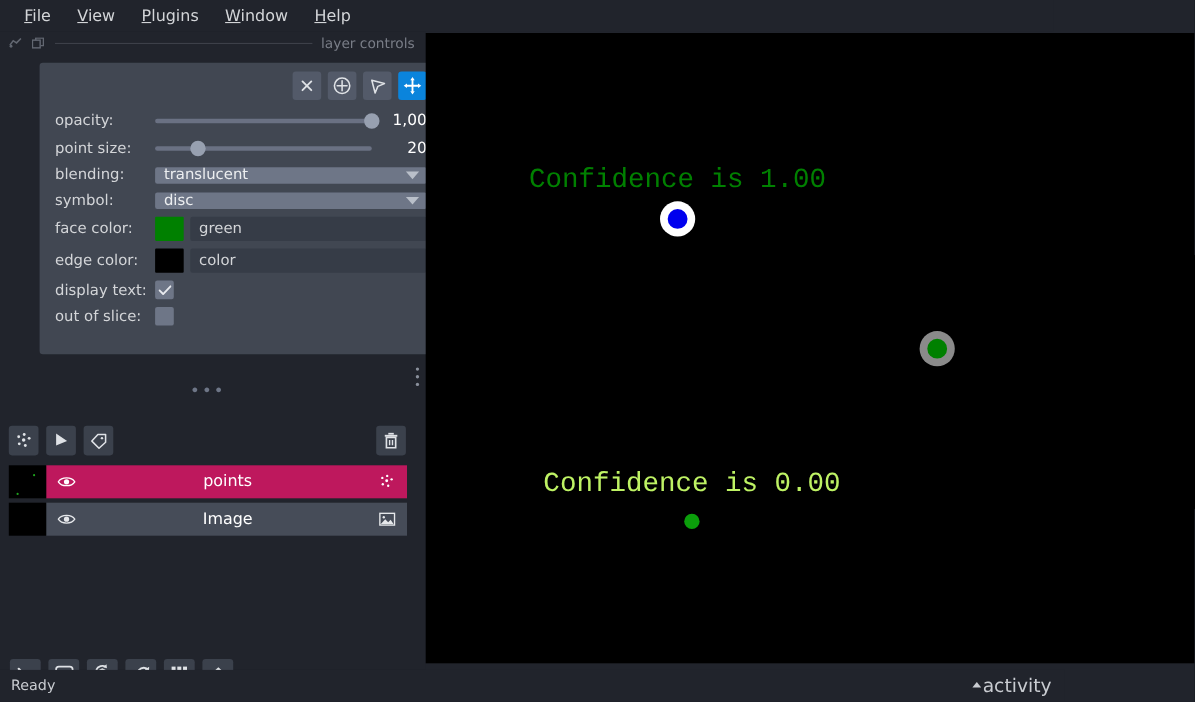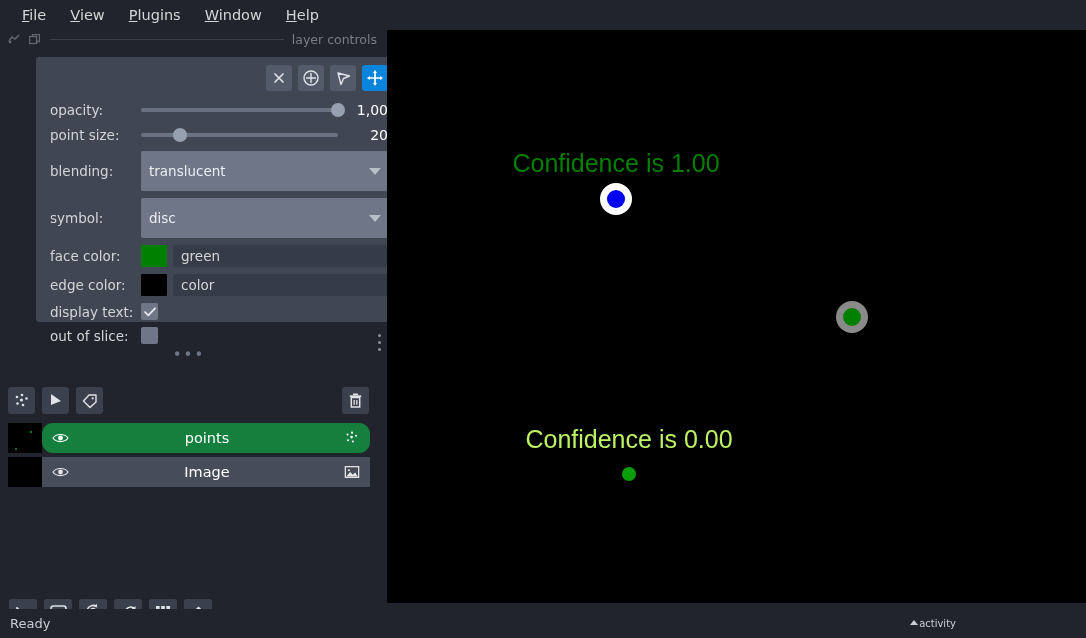--- a/index.html
+++ b/index.html
@@ -148,21 +148,21 @@
   .slider-val {
     width: 42px;
     text-align: right;
     font-size: 14px;
     color: #ffffff;
     margin-left: 8px;
   }
 
   .combo {
     position: relative;
-    height: 40px;
+    height: 15px;
     background: #6e7687;
     border-radius: 2px;
     display: flex;
     align-items: center;
     padding: 0 8px;
     font-size: 13.5px;
     color: #eceef0;
     cursor: default;
   }
   .combo .caret {
@@ -283,21 +283,21 @@
   }
   .layer-body {
     flex: 1;
     height: 30px;
     background: #464c58;
     display: flex;
     align-items: center;
     padding: 0 10px;
     box-sizing: border-box;
   }
-  .layer-row.selected .layer-body { background: #15803d; border-radius: 11px; }
+  .layer-row.selected .layer-body { background: #be185d; }
   .eye { width: 22px; flex: none; display:flex; align-items:center; }
   .layer-name {
     flex: 1;
     text-align: center;
     font-size: 14.5px;
     color: #ffffff;
   }
   .layer-type-ico { width: 20px; display: flex; justify-content: flex-end; }
   .thumb-dot {
     position: absolute;
@@ -332,21 +332,21 @@
     height: 573px;
     background: #000000;
     overflow: hidden;
   }
   .pt-label {
     position: absolute;
     font-size: 25px;
     color: #008000;
     white-space: nowrap;
     transform: translateX(-50%);
-    font-family: Liberation Sans, sans-serif;
+    font-family: Liberation Mono, monospace;
   }
   .pt {
     position: absolute;
     border-radius: 50%;
     transform: translate(-50%, -50%);
   }
   .pt-ring {
     position: absolute;
     border-radius: 50%;
     transform: translate(-50%, -50%);
@@ -366,21 +366,21 @@
   }
   .status-text {
     font-size: 13px;
     color: #c9ccd1;
   }
   .activity {
     margin-left: auto;
     display: flex;
     align-items: center;
     gap: 1px;
-    font-size: 10px;
+    font-size: 17px;
     color: #c9ccd1;
     cursor: default;
   }
   .activity .chev {
     width: 0; height: 0;
     border-left: 4px solid transparent;
     border-right: 4px solid transparent;
     border-bottom: 5px solid #c9ccd1;
     margin-bottom: 2px;
   }

